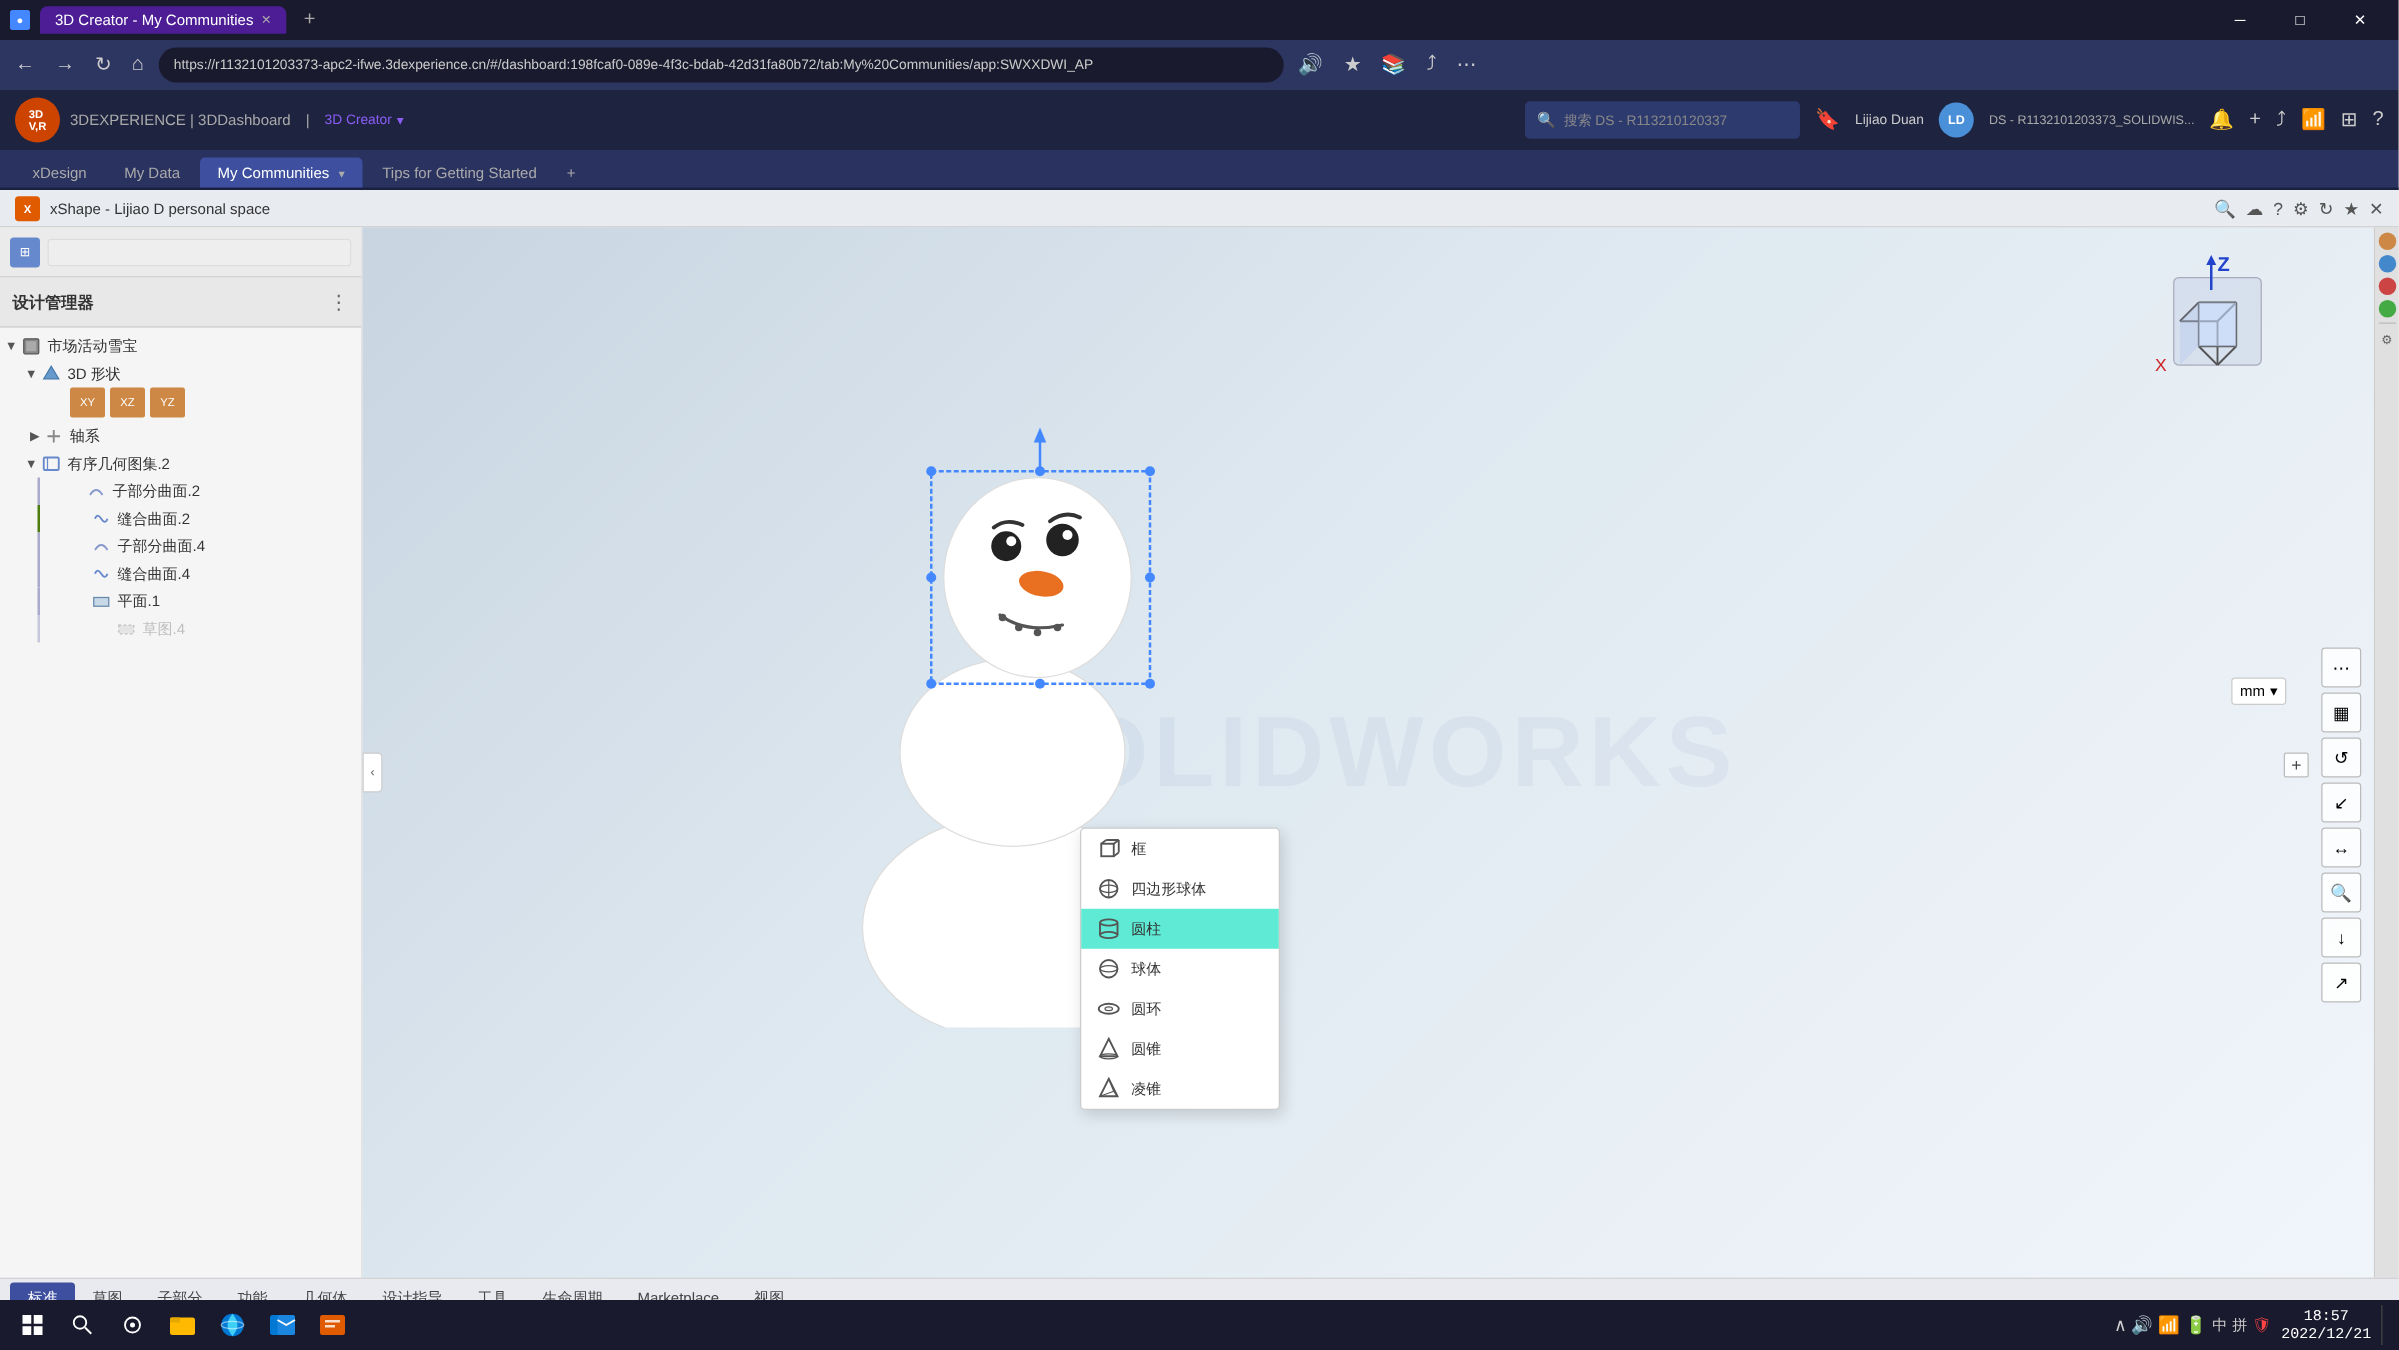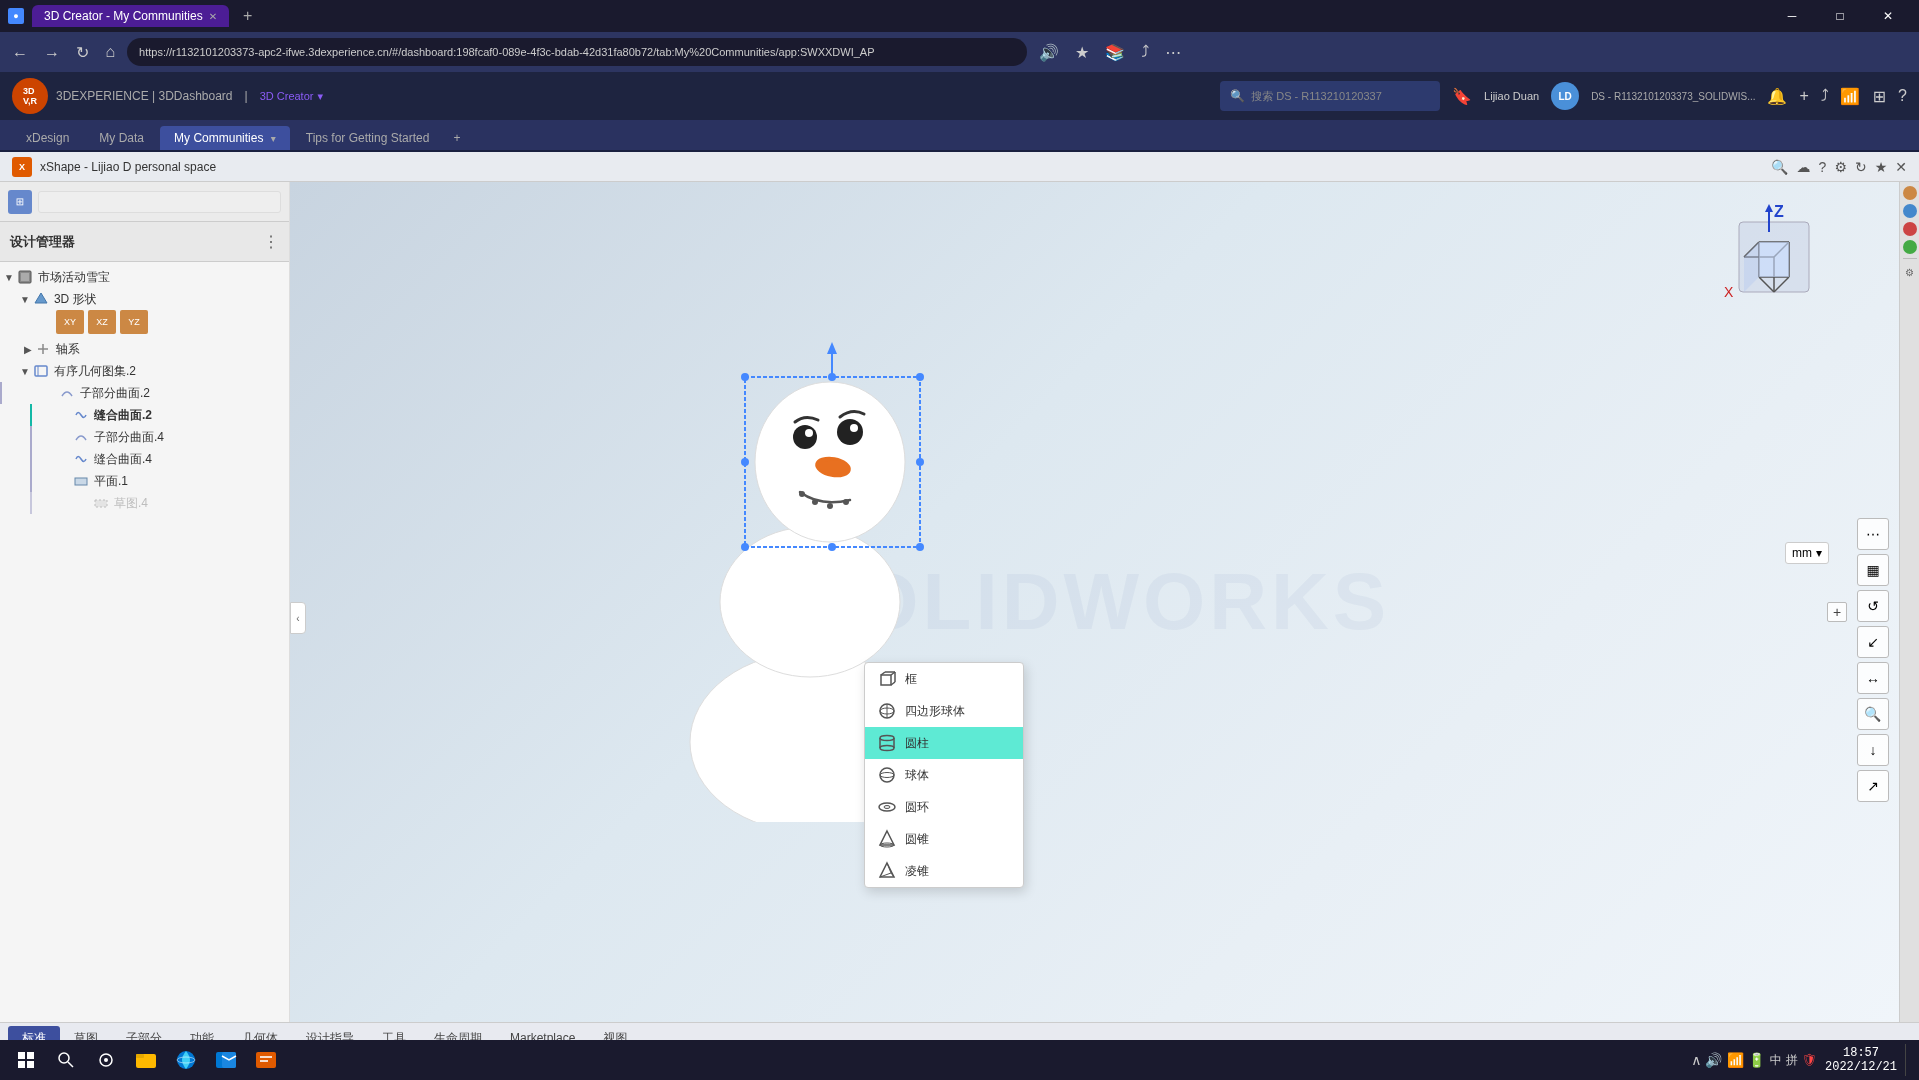--- a/index.html
+++ b/index.html
@@ -494,30 +494,30 @@
         <span class="tree-arrow">▼</span>
         <div class="tree-icon">
           <svg width="16" height="16" viewBox="0 0 16 16">
             <rect x="2" y="3" width="12" height="10" rx="1" fill="none" stroke="#6688cc" stroke-width="1.5"></rect>
             <line x1="5" y1="3" x2="5" y2="13" stroke="#6688cc" stroke-width="1"></line>
           </svg>
         </div>
         <span class="tree-label">有序几何图集.2</span>
       </div>
 
-      <div class="tree-item" style="padding-left:56px; border-left: 2px solid #aac; ">
+      <div class="tree-item" style="padding-left:36px; border-left: 2px solid #aac; margin-left:30px;">
         <div class="tree-icon">
           <svg width="14" height="14" viewBox="0 0 14 14">
             <path d="M2,10 Q7,2 12,10" fill="none" stroke="#8899cc" stroke-width="1.5"></path>
           </svg>
         </div>
         <span class="tree-label">子部分曲面.2</span>
       </div>
 
-      <div class="tree-item" style="padding-left:40px; border-left: 2px solid #14b8a6; margin-left:30px;font-weight:bold;">
+      <div class="tree-item" style="padding-left:40px; border-left: 2px solid #4d7c0f; margin-left:30px;">
         <div class="tree-icon">
           <svg width="14" height="14" viewBox="0 0 14 14">
             <path d="M2,7 Q4,2 7,7 Q10,12 12,7" fill="none" stroke="#6688cc" stroke-width="1.5"></path>
           </svg>
         </div>
         <span class="tree-label">缝合曲面.2</span>
       </div>
 
       <div class="tree-item" style="padding-left:40px; border-left: 2px solid #aac; margin-left:30px;">
         <div class="tree-icon">

